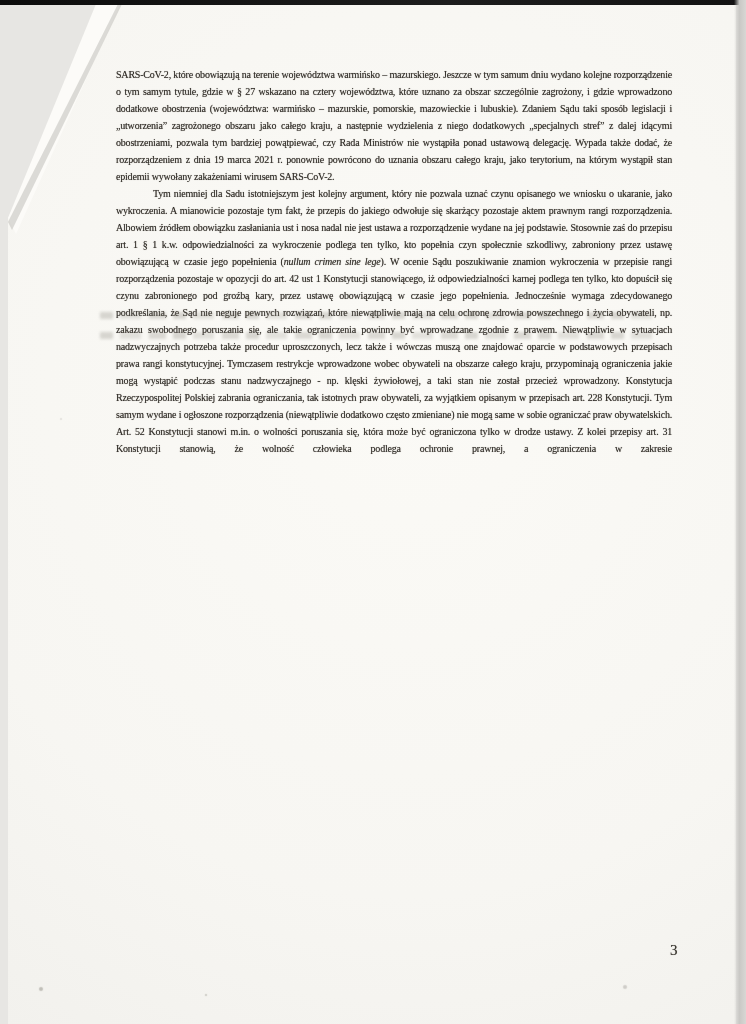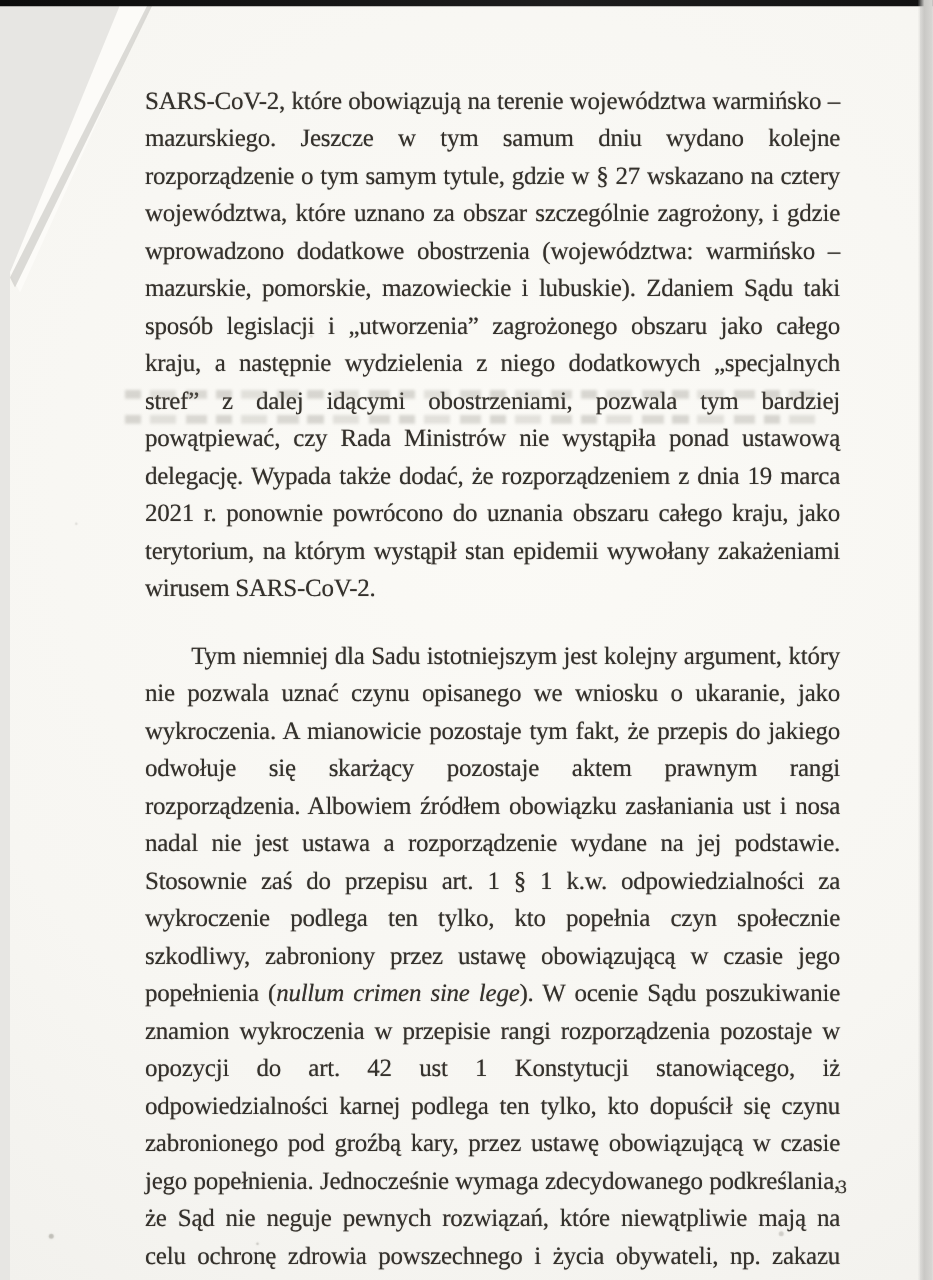--- a/index.html
+++ b/index.html
@@ -39,27 +39,26 @@
   
   .right-band {
     position:absolute; right:0; top:0; width:12px; height:1024px;
     background:linear-gradient(to right,rgba(0,0,0,0) 0%, #c9c8c5 45%, #d8d7d4 100%);
   }
   .text-block {
     position:absolute; left:108px; top:62px; width:556px;
   }
   p.para {
     margin:0;
-    font-size:20px; line-height:30px; letter-spacing:-0.2px;
+    font-size:10px; line-height:17px; letter-spacing:-0.2px;
     color:#34312c;
     text-align:justify;
     text-shadow:0 0 0.7px rgba(80,74,66,.75);
   }
   p.para.p2 {
-    margin-top:24px;
     text-indent:37px;
     text-align-last:justify;
   }
   
   .bleed {
     position:absolute; left:100px; top:312px; width:556px; height:38px;
     filter:blur(1.4px); opacity:.5; pointer-events:none;
   }
   .bleed .row {
     height:7px; margin-bottom:13px;

